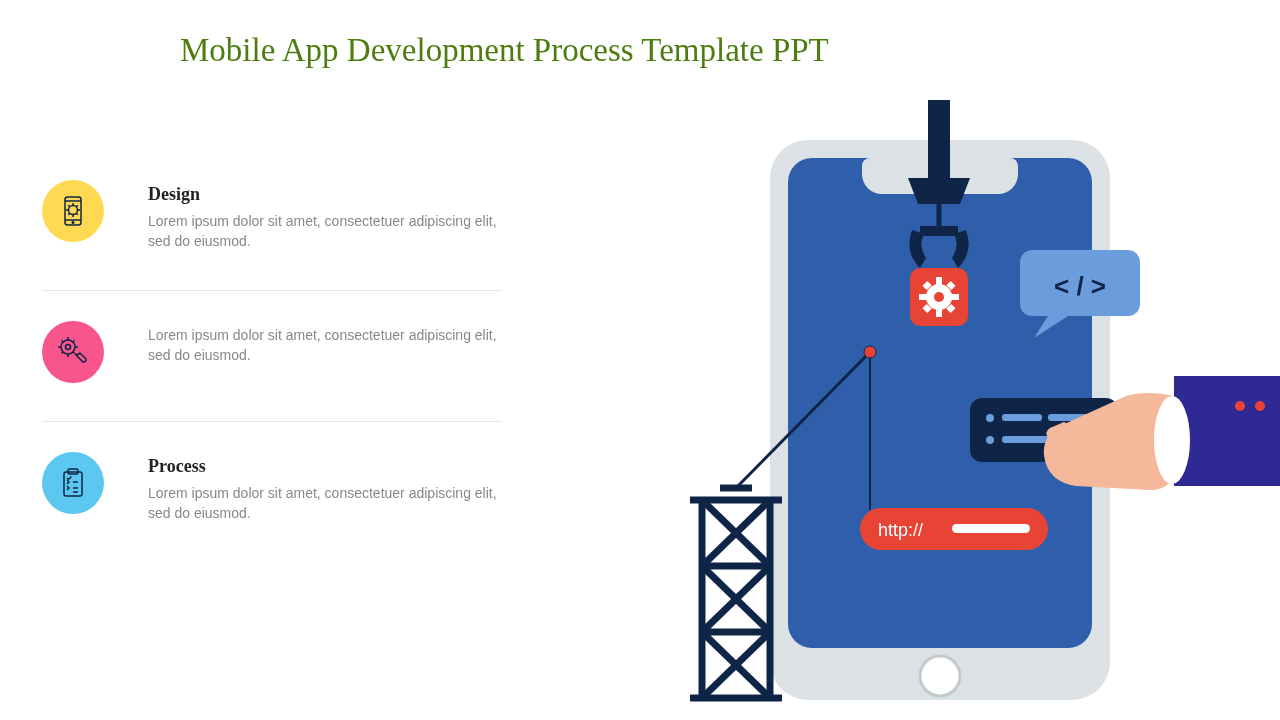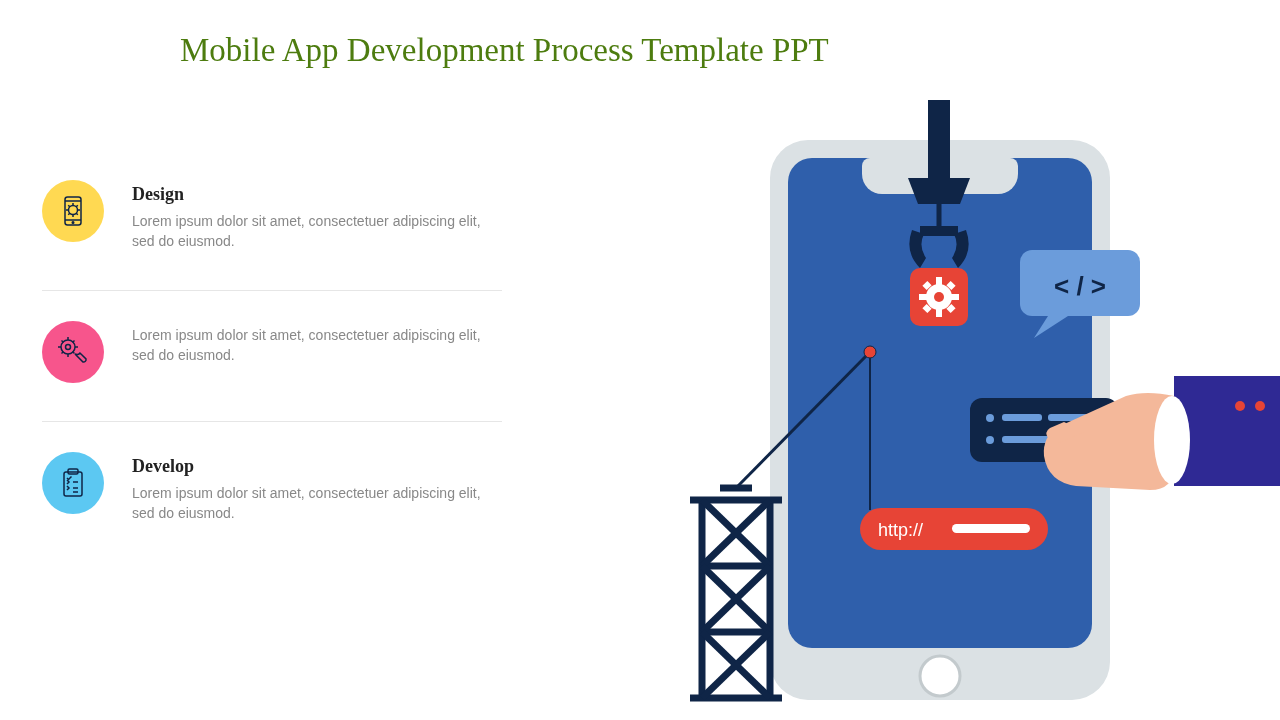--- a/index.html
+++ b/index.html
@@ -23,21 +23,21 @@
     .items {
       position: absolute;
       left: 42px;
       top: 150px;
       width: 460px;
     }
     .item {
       display: flex;
       align-items: flex-start;
       padding: 28px 0 38px 0;
-      gap: 28px;
+      gap: 44px;
     }
     .divider {
       height: 1px;
       background: #e6e6e6;
       width: 100%;
     }
     .icon-circle {
       width: 62px;
       height: 62px;
       border-radius: 50%;
@@ -129,21 +129,21 @@
         <rect x="12" y="3" width="10" height="5" rx="1.5"></rect>
         <path d="M11 14 l2 2 l-2 2" fill="none"></path>
         <line x1="17" y1="16" x2="22" y2="16"></line>
         <path d="M11 20 l2 2 l-2 2" fill="none"></path>
         <line x1="17" y1="22" x2="22" y2="22"></line>
         <line x1="17" y1="26" x2="22" y2="26"></line>
         <path d="M11 12 l1.5 1.5 l3 -3" fill="none"></path>
       </svg>
     </div>
     <div class="item-text">
-      <div class="item-title">Develop</div>
+      <div class="item-title">Process</div>
       <div class="item-desc">Lorem ipsum dolor sit amet, consectetuer adipiscing elit, sed do eiusmod.</div>
     </div>
   </div>
 </div>
 
 <div class="illustration">
   <svg width="640" height="610" viewBox="0 0 640 610">
 
     <rect x="130" y="40" width="340" height="560" rx="38" fill="#dbe1e4"></rect>
     <rect x="148" y="58" width="304" height="490" rx="24" fill="#2f5fab"></rect>

